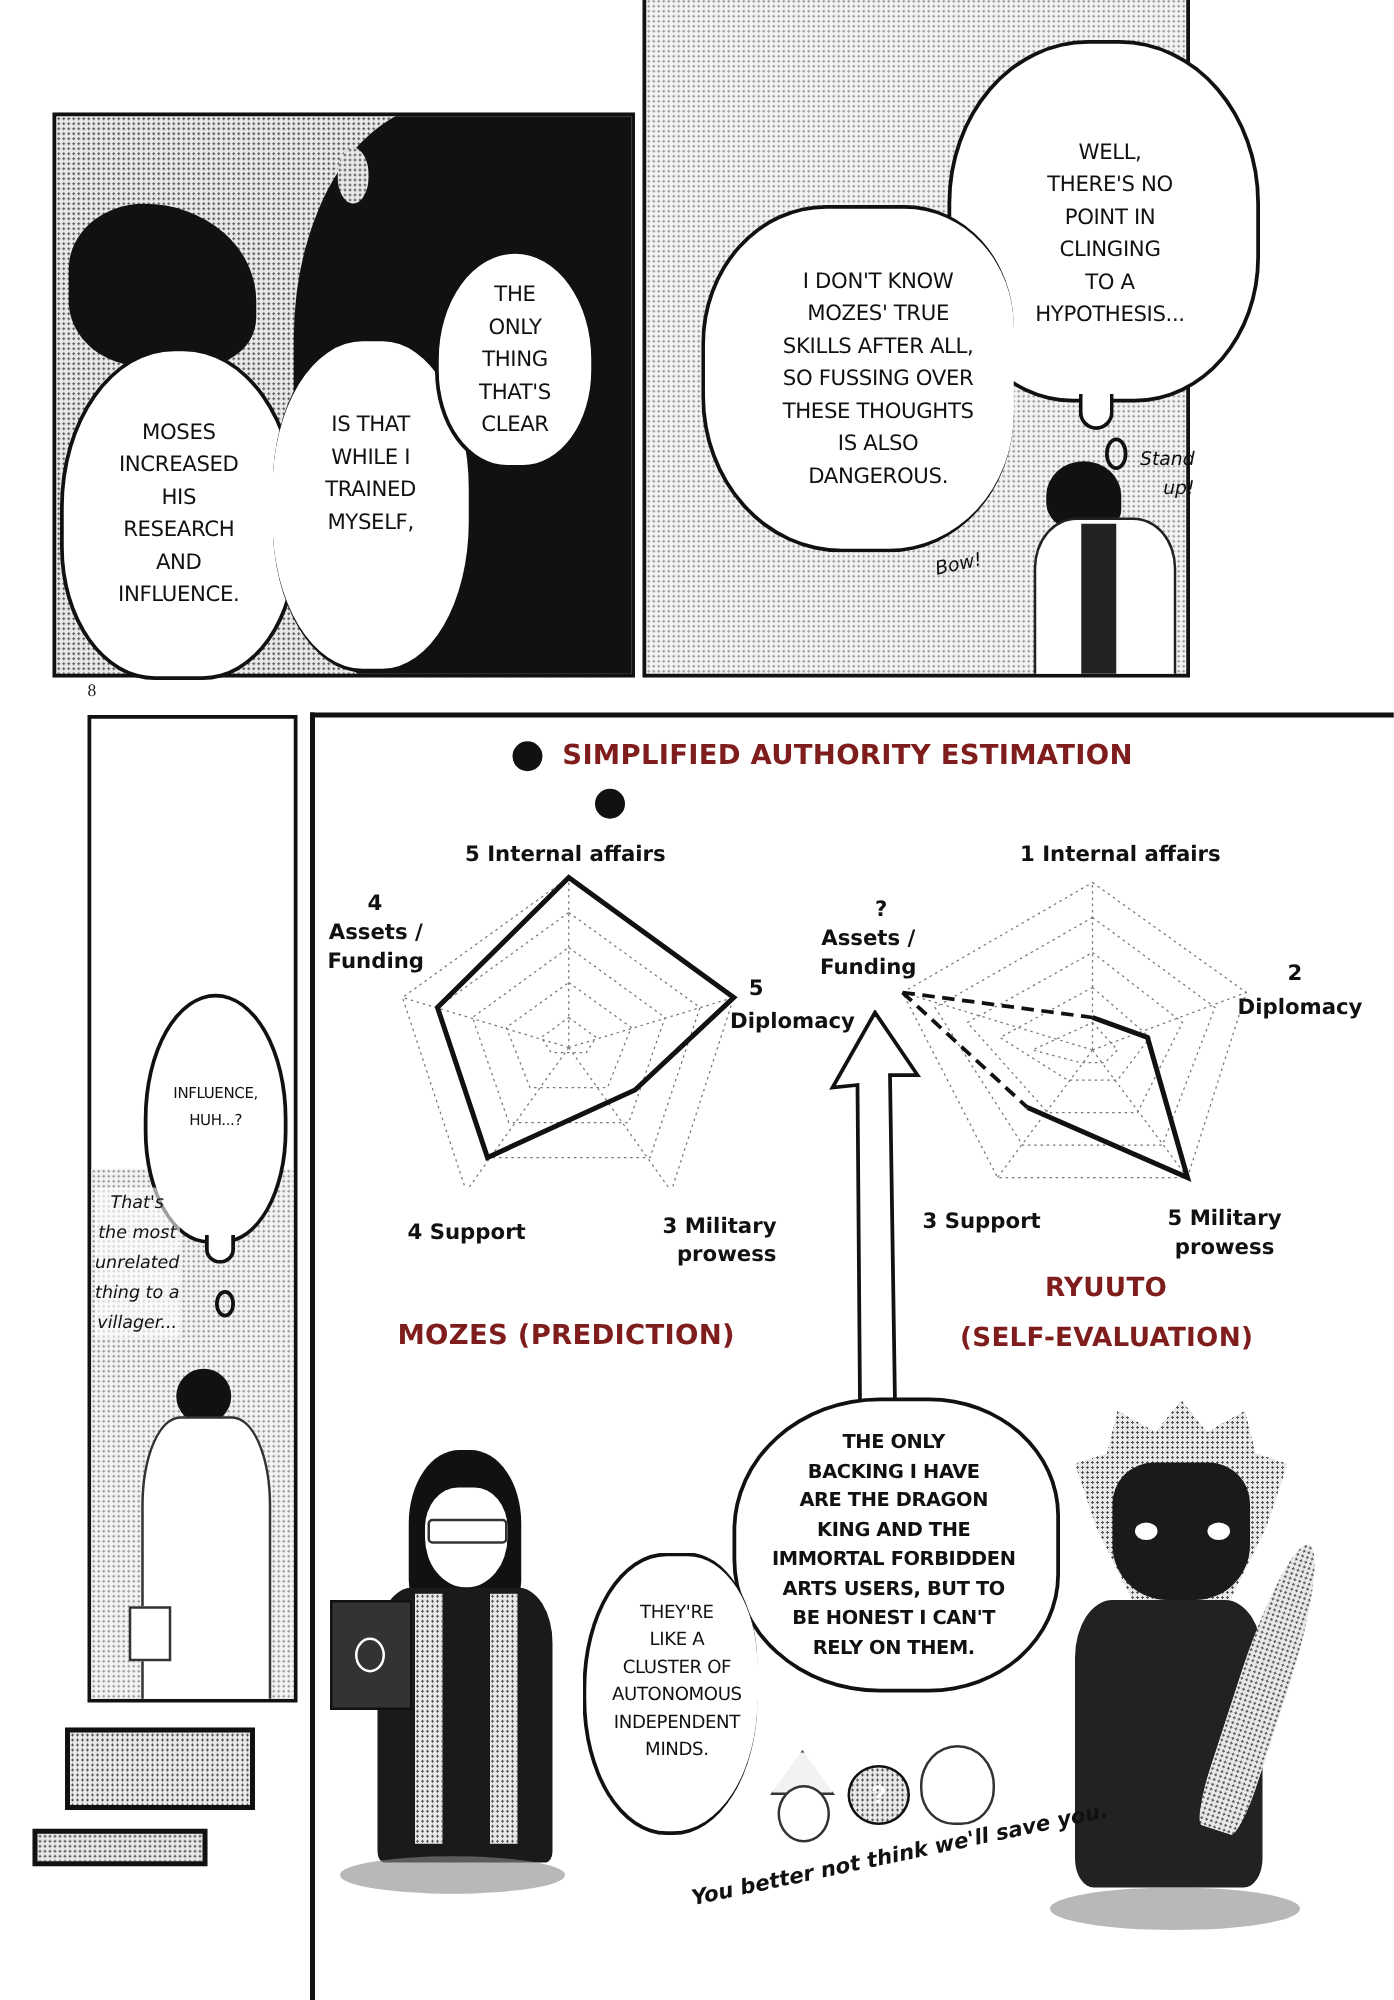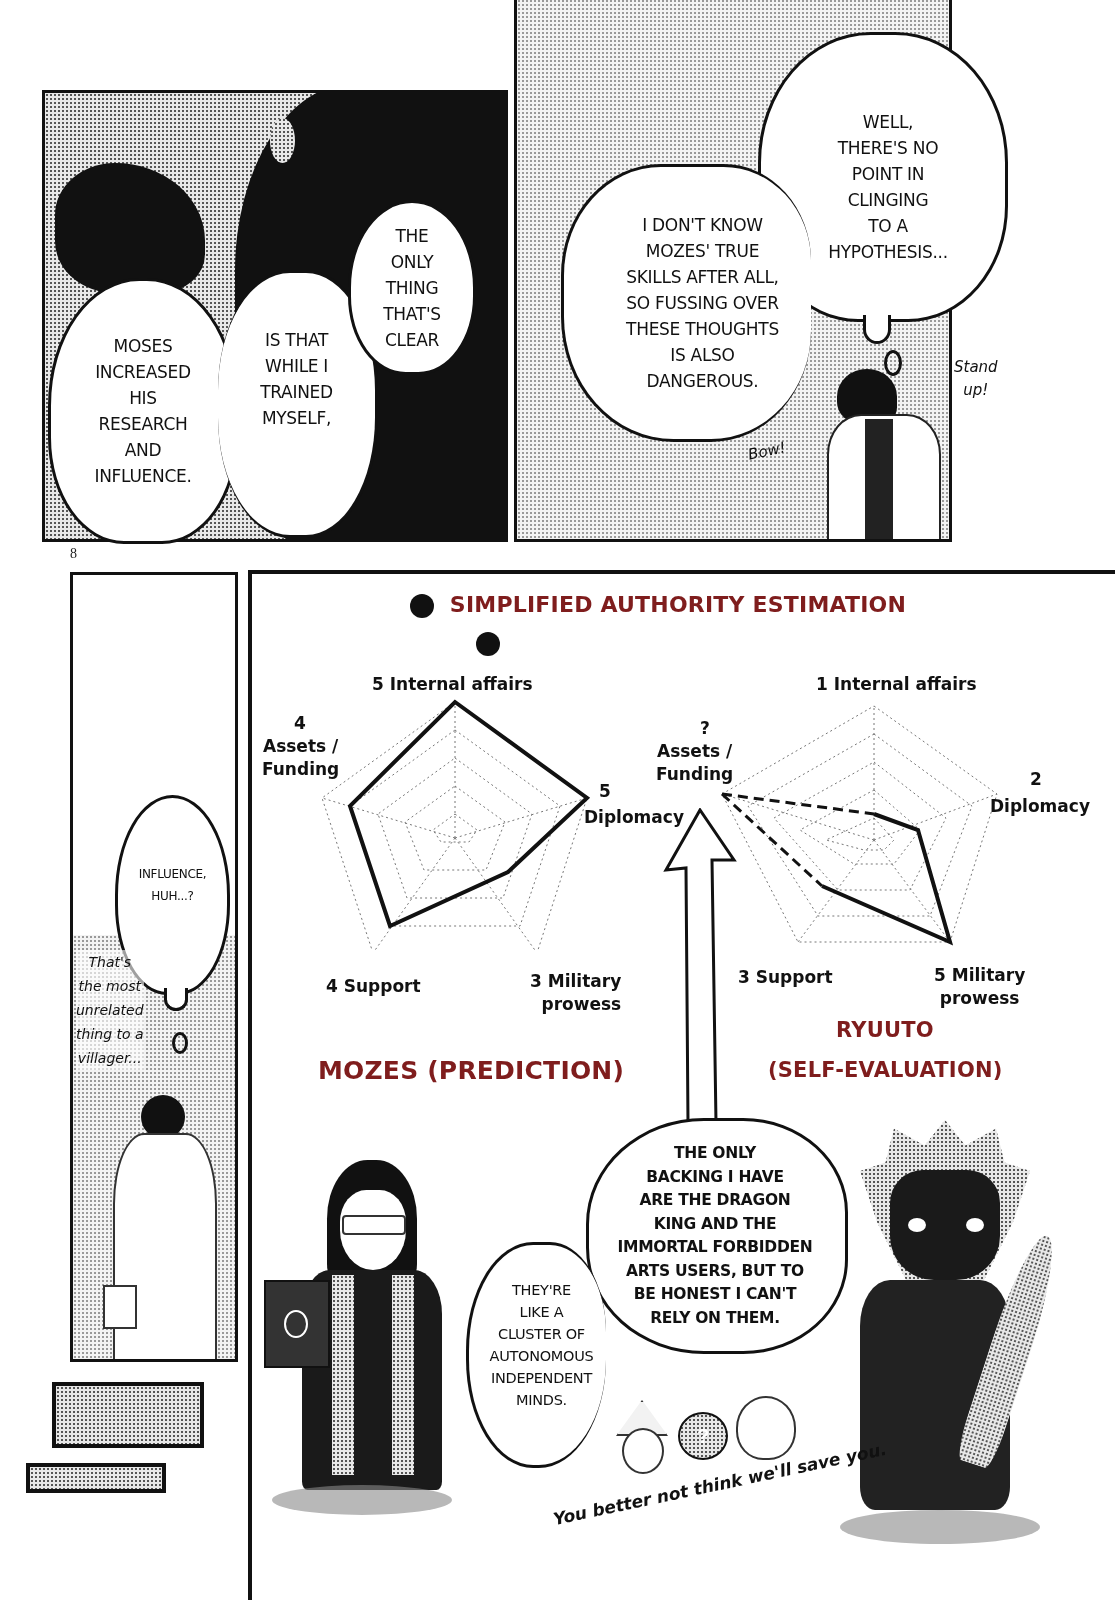--- a/index.html
+++ b/index.html
@@ -68,21 +68,21 @@
   <span class="btxt" style="margin-left:30px;">I DON'T KNOW
 MOZES' TRUE
 SKILLS AFTER ALL,
 SO FUSSING OVER
 THESE THOUGHTS
 IS ALSO
 DANGEROUS.</span>
 </div>
 <div class="abs" style="left:863px; top:315px; width:22px; height:26px; border:3px solid #111; border-top:none; border-radius:0 0 50% 50%; background:#fff;"></div>
 <div class="abs" style="left:884px; top:350px; width:12px; height:20px; border:3px solid #111; border-radius:50%;"></div>
-<div class="abs hand" style="left:954px; top:356px; text-align:center;">Stand
+<div class="abs hand" style="left:912px; top:356px; text-align:right;">Stand
 up!</div>
 <div class="abs hand" style="left:748px; top:440px; transform:rotate(-12deg);">Bow!</div>
 
 <div class="abs pagenum" style="left:70px; top:546px;">8</div>
 
 <div class="panel" style="left:70px; top:572px; width:168px; height:790px;">
   <div class="abs dots-light" style="left:0; top:360px; width:168px; height:430px;"></div>
 
   <div class="abs" style="left:30px; top:520px; width:120px; height:270px;">
     <div class="abs" style="left:38px; top:0; width:44px; height:44px; background:#111; border-radius:50%;"></div>
@@ -132,21 +132,21 @@
 </svg>
 <div class="abs chart-txt" style="left:372px; top:673px;">5 Internal affairs</div>
 <div class="abs chart-txt" style="left:294px; top:712px;">4</div>
 <div class="abs chart-txt" style="left:262px; top:735px;">Assets /
 Funding</div>
 <div class="abs chart-txt" style="left:599px; top:780px;">5</div>
 <div class="abs chart-txt" style="left:584px; top:806px;">Diplomacy</div>
 <div class="abs chart-txt" style="left:326px; top:975px;">4 Support</div>
 <div class="abs chart-txt" style="left:530px; top:970px;text-align:right;">3 Military
 prowess</div>
-<div class="abs title" style="left:318px; top:1056px; font-size:25px;">MOZES (PREDICTION)</div>
+<div class="abs title" style="left:318px; top:1056px; font-size:22px;">MOZES (PREDICTION)</div>
 
 <svg class="abs" style="left:700px; top:690px;" width="320" height="270" viewBox="0 0 320 270">
   <g fill="none" stroke="#777" stroke-width="1" stroke-dasharray="2,3">
     <polygon points="174,16 297,104 250,252 98,252 22,104"></polygon>
     <polygon points="174,44 272,116 230,226 118,226 48,116"></polygon>
     <polygon points="174,72 246,128 210,200 138,200 74,128"></polygon>
     <polygon points="174,100 220,140 194,174 154,174 100,140"></polygon>
     <polygon points="174,128 194,150 184,160 164,160 126,150"></polygon>
     <line x1="174" y1="150" x2="174" y2="16"></line>
     <line x1="174" y1="150" x2="297" y2="104"></line>

